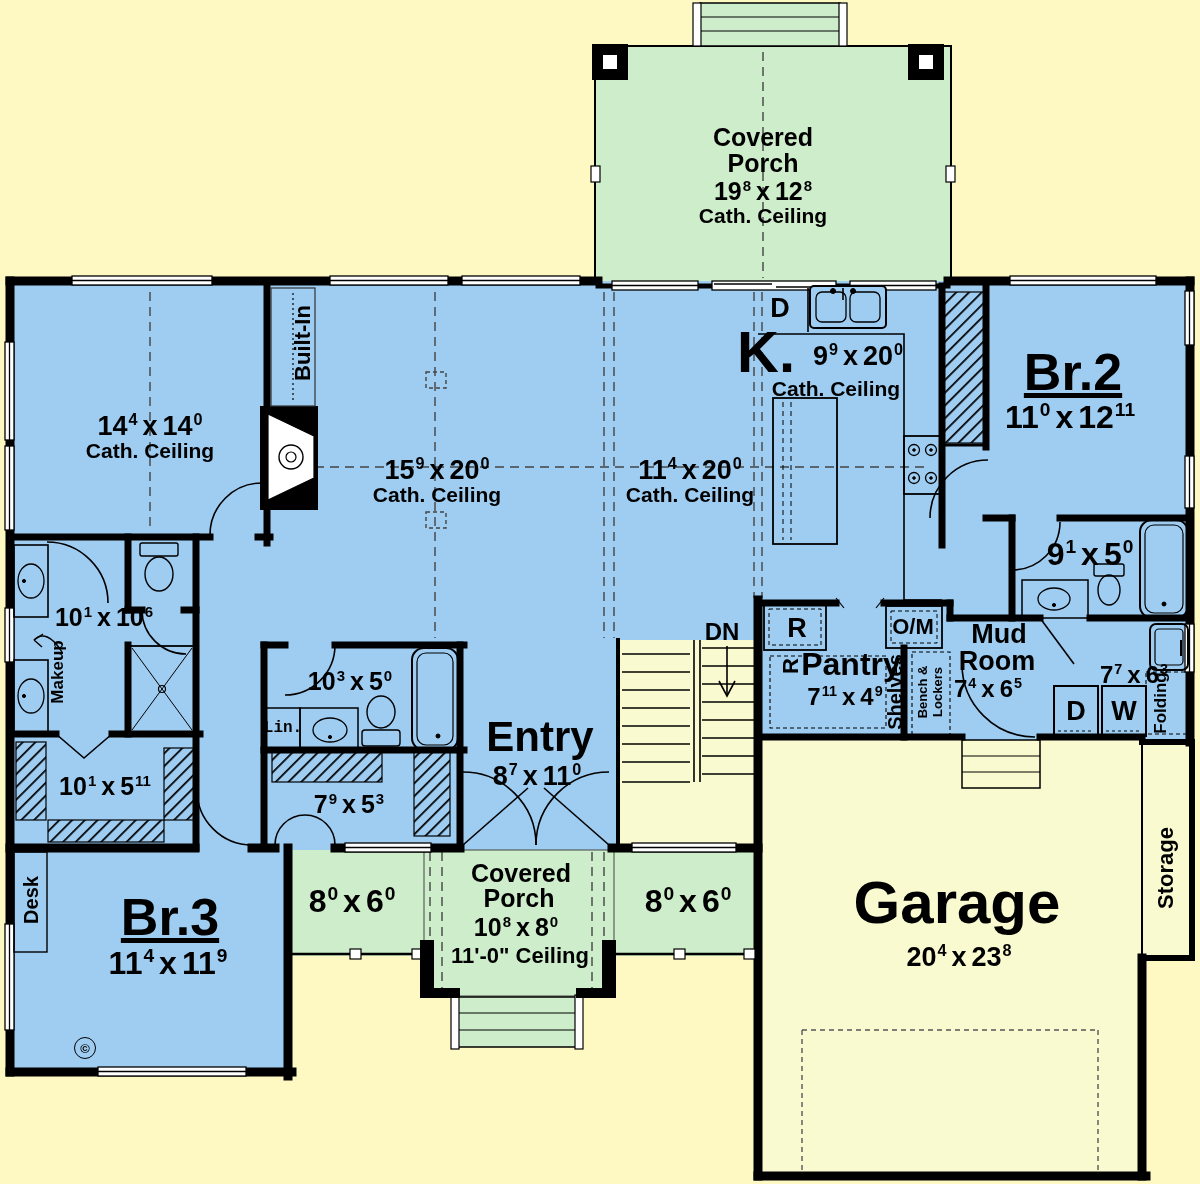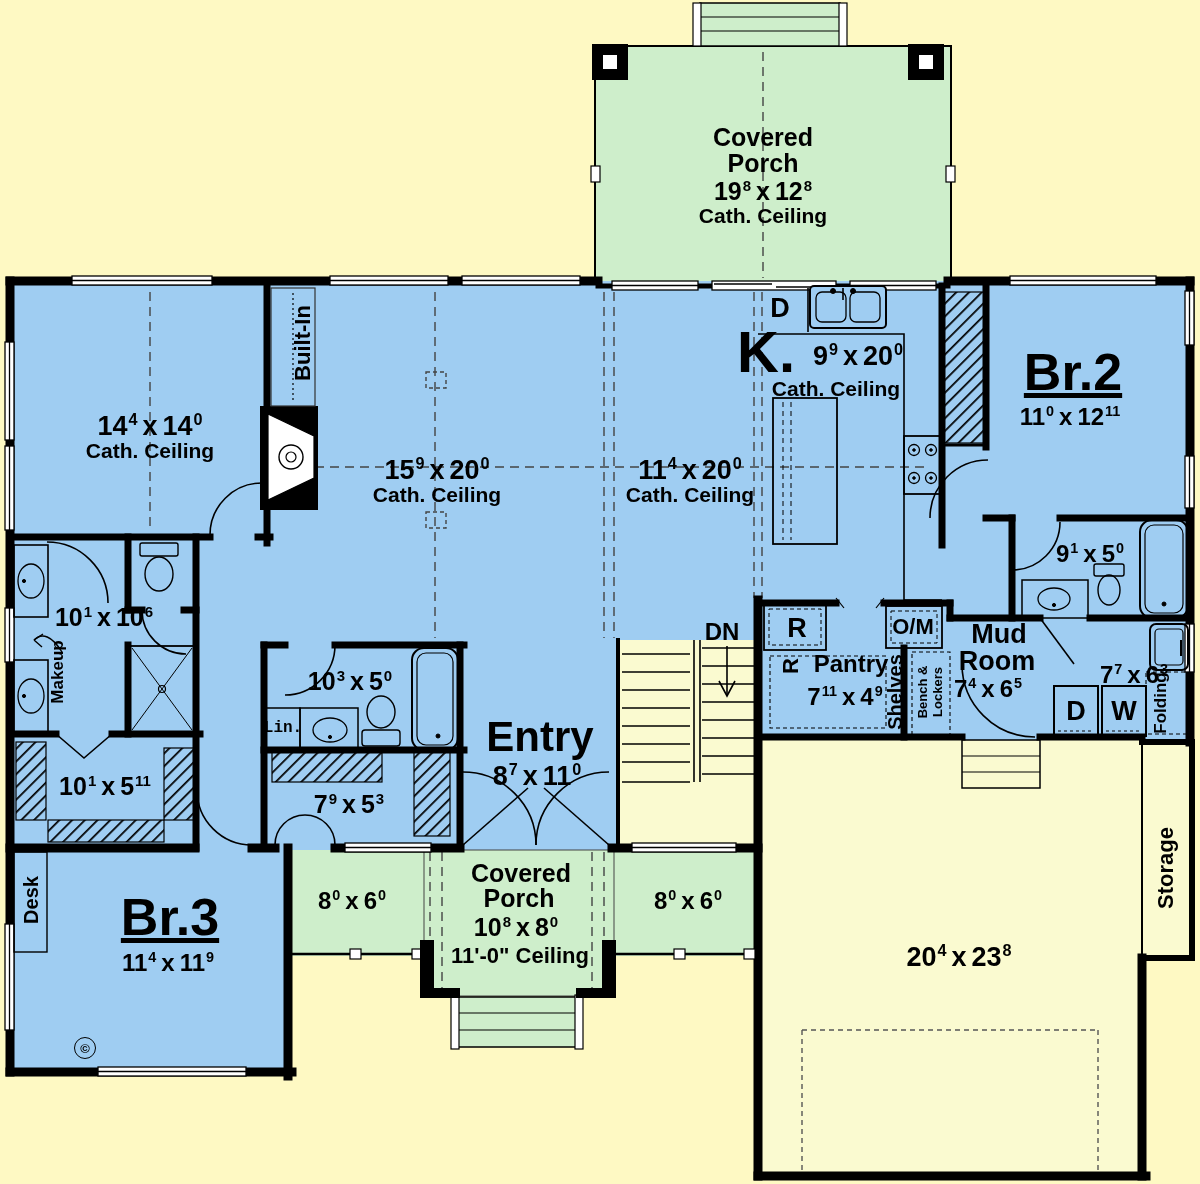--- a/index.html
+++ b/index.html
@@ -3,21 +3,21 @@
 <meta charset="utf-8">
 <style>
   html,body{margin:0;padding:0;background:#fff;}
   .plan{position:relative;width:1200px;height:1184px;background:#fef9c3;overflow:hidden;
         font-family:"Liberation Sans",sans-serif;}
   .plan svg{position:absolute;left:0;top:0;}
   .lbl{position:absolute;transform:translate(-50%,-50%);font-weight:bold;color:#000;
        white-space:nowrap;line-height:1;font-family:"Liberation Sans",sans-serif;}
   .v{transform:translate(-50%,-50%) rotate(-90deg);}
   .f60{font-size:60px;}.f58{font-size:58px;}.f52{font-size:52px;text-decoration:underline;}.f42{font-size:42px;}
-  .f27{font-size:27px;}.f26{font-size:24px;}.f25{font-size:25px;}.f24{font-size:24px;}
+  .f27{font-size:27px;}.f26{font-size:32px;}.f25{font-size:25px;}.f24{font-size:24px;}
   .f22{font-size:22px;}.f21{font-size:21px;}.f20{font-size:20px;}
   .f17{font-size:17px;}.f16{font-size:16px;font-family:Liberation Mono, monospace;}.f13{font-size:13px;}
   .dim sup{font-size:60%;vertical-align:super;line-height:0;margin-left:1px;}
   .dim .sep{margin:0 5px;}
   .twoline{text-align:center;line-height:1.15;}
   .copyright{border:1.5px solid #000;border-radius:50%;width:20px;height:20px;
              display:flex;align-items:center;justify-content:center;font-weight:bold;}
 </style>
 </head>
 <body>
@@ -434,19 +434,20 @@
 <div class="lbl v f20" style="left:31px;top:900px">Desk</div>
 <div class="lbl copyright f13" style="left:85px;top:1048px">©</div>
 
 <div class="lbl dim f26" style="left:352px;top:901px"><span>8</span><sup>0</sup><span class="sep">x</span><span>6</span><sup>0</sup></div>
 <div class="lbl dim f26" style="left:688px;top:901px"><span>8</span><sup>0</sup><span class="sep">x</span><span>6</span><sup>0</sup></div>
 <div class="lbl f25" style="left:521px;top:873px">Covered</div>
 <div class="lbl f25" style="left:519px;top:898px">Porch</div>
 <div class="lbl dim f25" style="left:516px;top:927px"><span>10</span><sup>8</sup><span class="sep">x</span><span>8</span><sup>0</sup></div>
 <div class="lbl f22" style="left:520px;top:956px">11'-0" Ceiling</div>
 
+<div class="lbl f60" style="left:957px;top:903px">Garage</div>
 <div class="lbl dim f27" style="left:959px;top:957px"><span>20</span><sup>4</sup><span class="sep">x</span><span>23</span><sup>8</sup></div>
 <div class="lbl v f22" style="left:1166px;top:868px">Storage</div>
 
 <div class="lbl v f22" style="left:303px;top:343px">Built-In</div>
 <div class="lbl f27" style="left:780px;top:308px">D</div>
 
 </div>
 
 </body></html>

